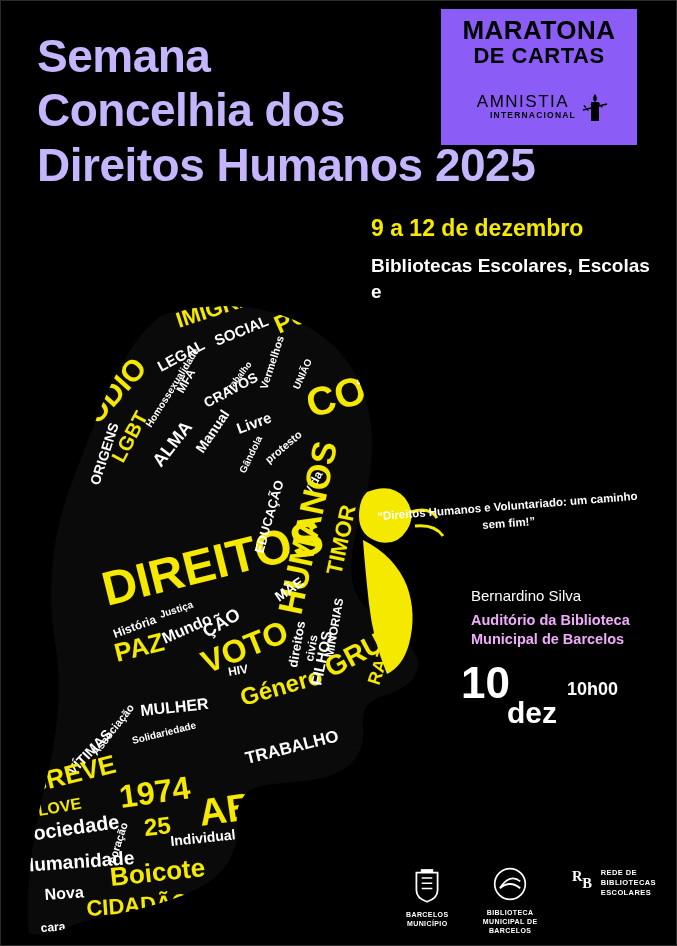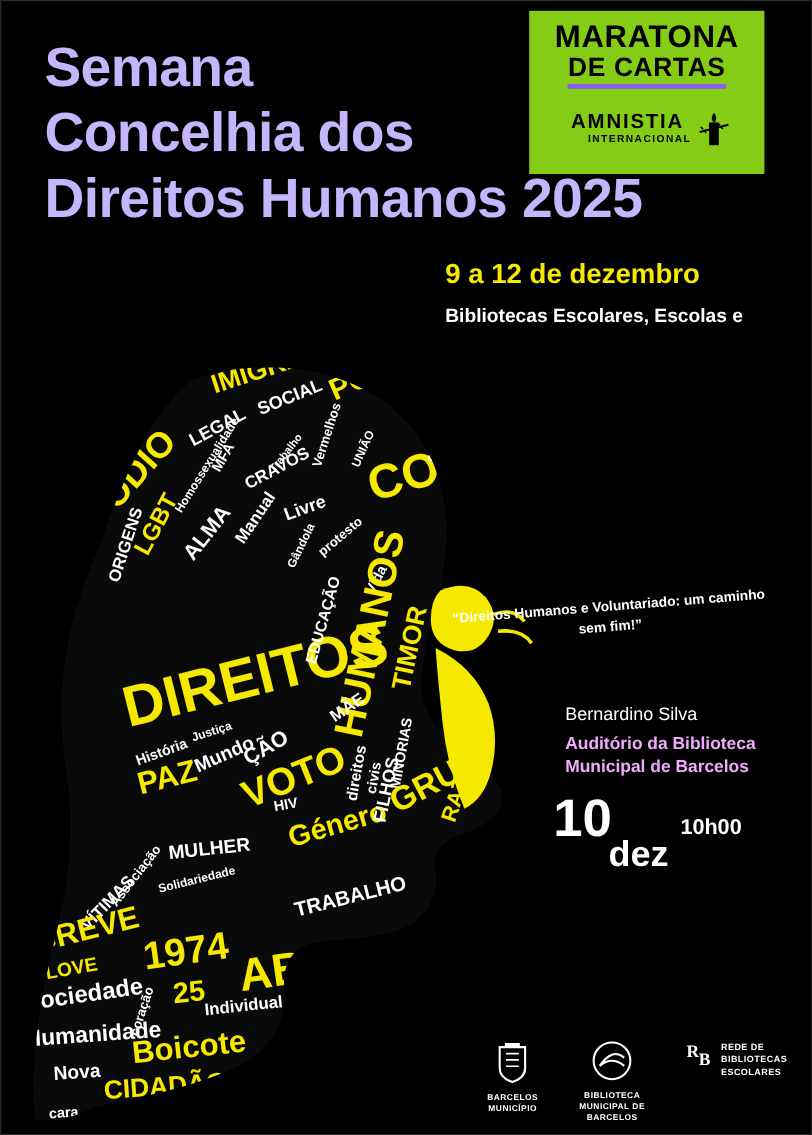--- a/index.html
+++ b/index.html
@@ -20,21 +20,21 @@
     box-sizing: border-box;
   }
 
   
   .badge {
     position: absolute;
     left: 440px;
     top: 8px;
     width: 196px;
     height: 136px;
-    background: #84cc16;
+    background: #8b5cf6;
     display: flex;
     flex-direction: column;
     align-items: center;
     justify-content: flex-start;
     padding-top: 8px;
     box-sizing: border-box;
   }
   .badge-line1 {
     color: #000;
     font-size: 26px;
@@ -58,21 +58,21 @@
     margin-top: 16px;
   }
   .badge-amnesty-text {
     display: flex;
     flex-direction: column;
     align-items: center;
   }
   .badge-amnesty-1 {
     color: #000;
     font-size: 17px;
-    font-weight: bold;
+    font-weight: normal;
     letter-spacing: 1.5px;
     line-height: 1;
   }
   .badge-amnesty-2 {
     color: #000;
     font-size: 8.5px;
     font-weight: bold;
     letter-spacing: 1.2px;
     line-height: 1.4;
     padding-left: 20px;
@@ -103,21 +103,21 @@
     color: #f5e900;
     font-size: 23px;
     font-weight: bold;
     text-align: right;
   }
   .subtitle-places {
     position: absolute;
     left: 370px;
     top: 252px;
     color: #ffffff;
-    font-size: 16px;
+    font-size: 19px;
     font-weight: bold;
     line-height: 1.35;
     width: 290px;
   }
   .subtitle-places span { display: block; }
 
   
   .head-art {
     position: absolute;
     left: 10px;

